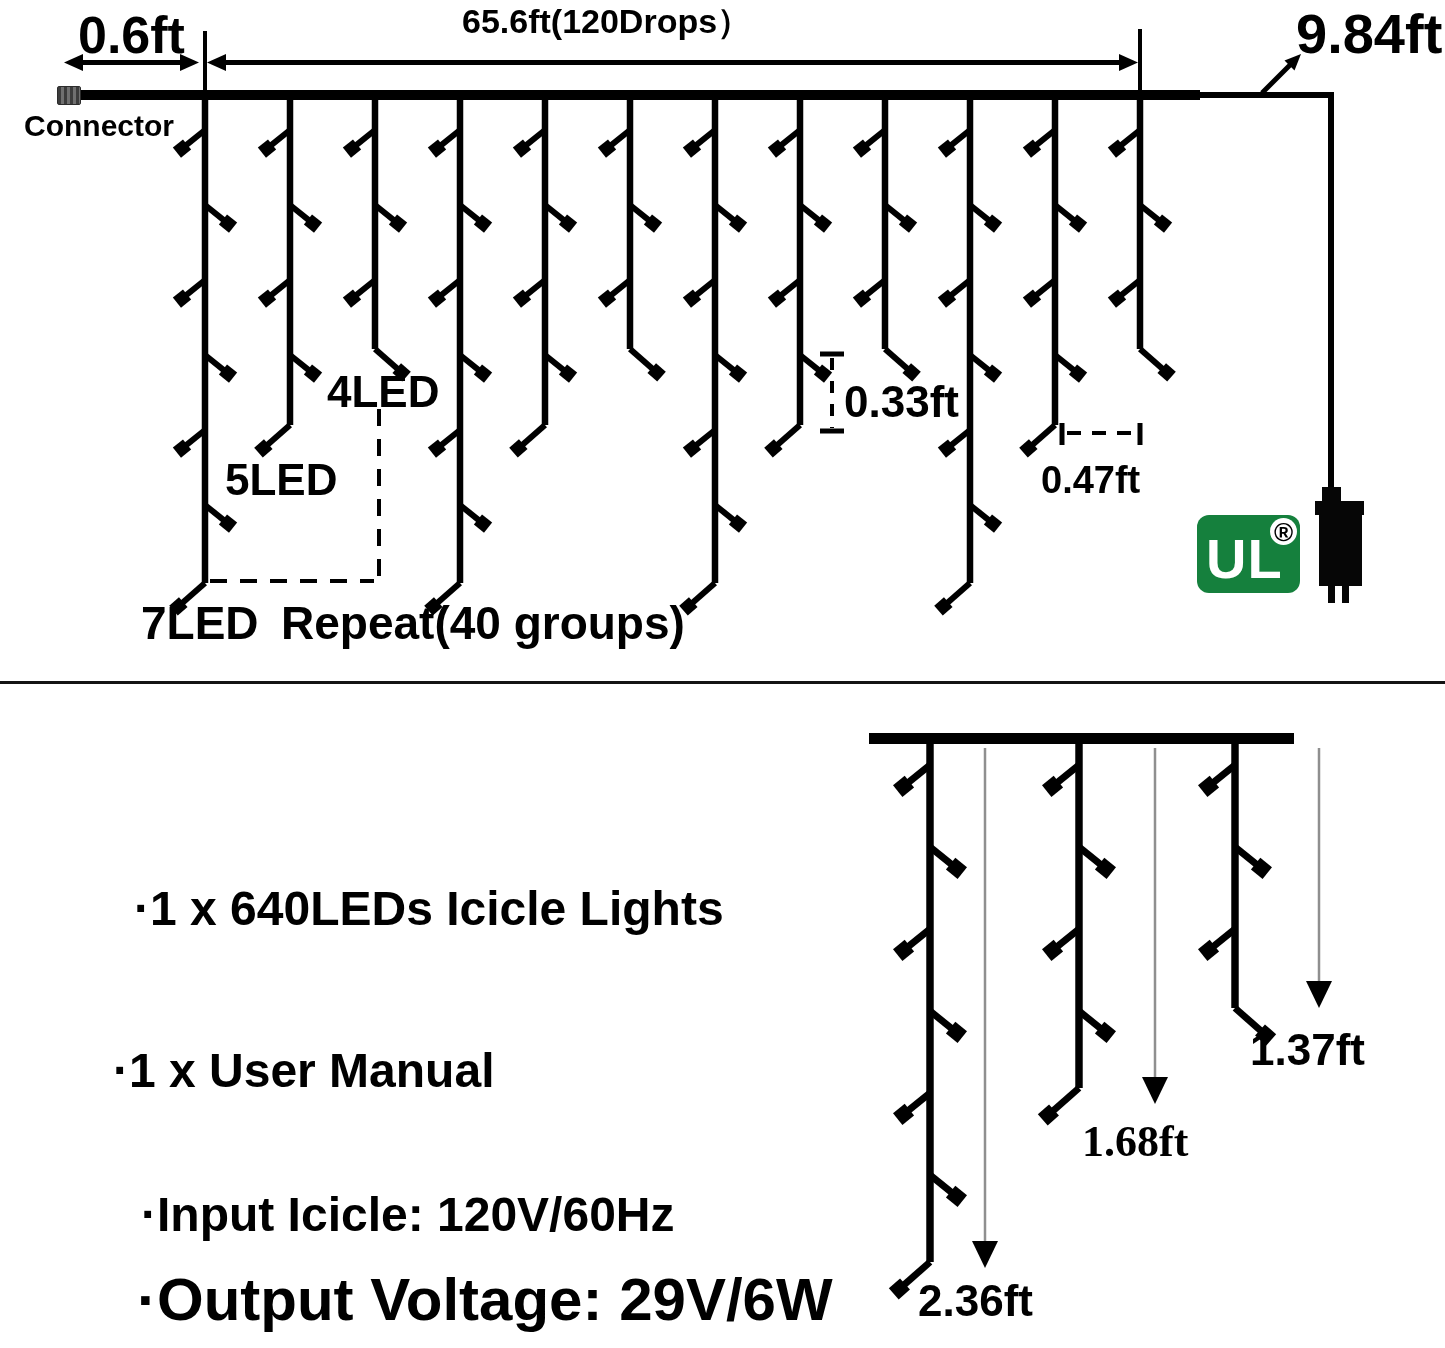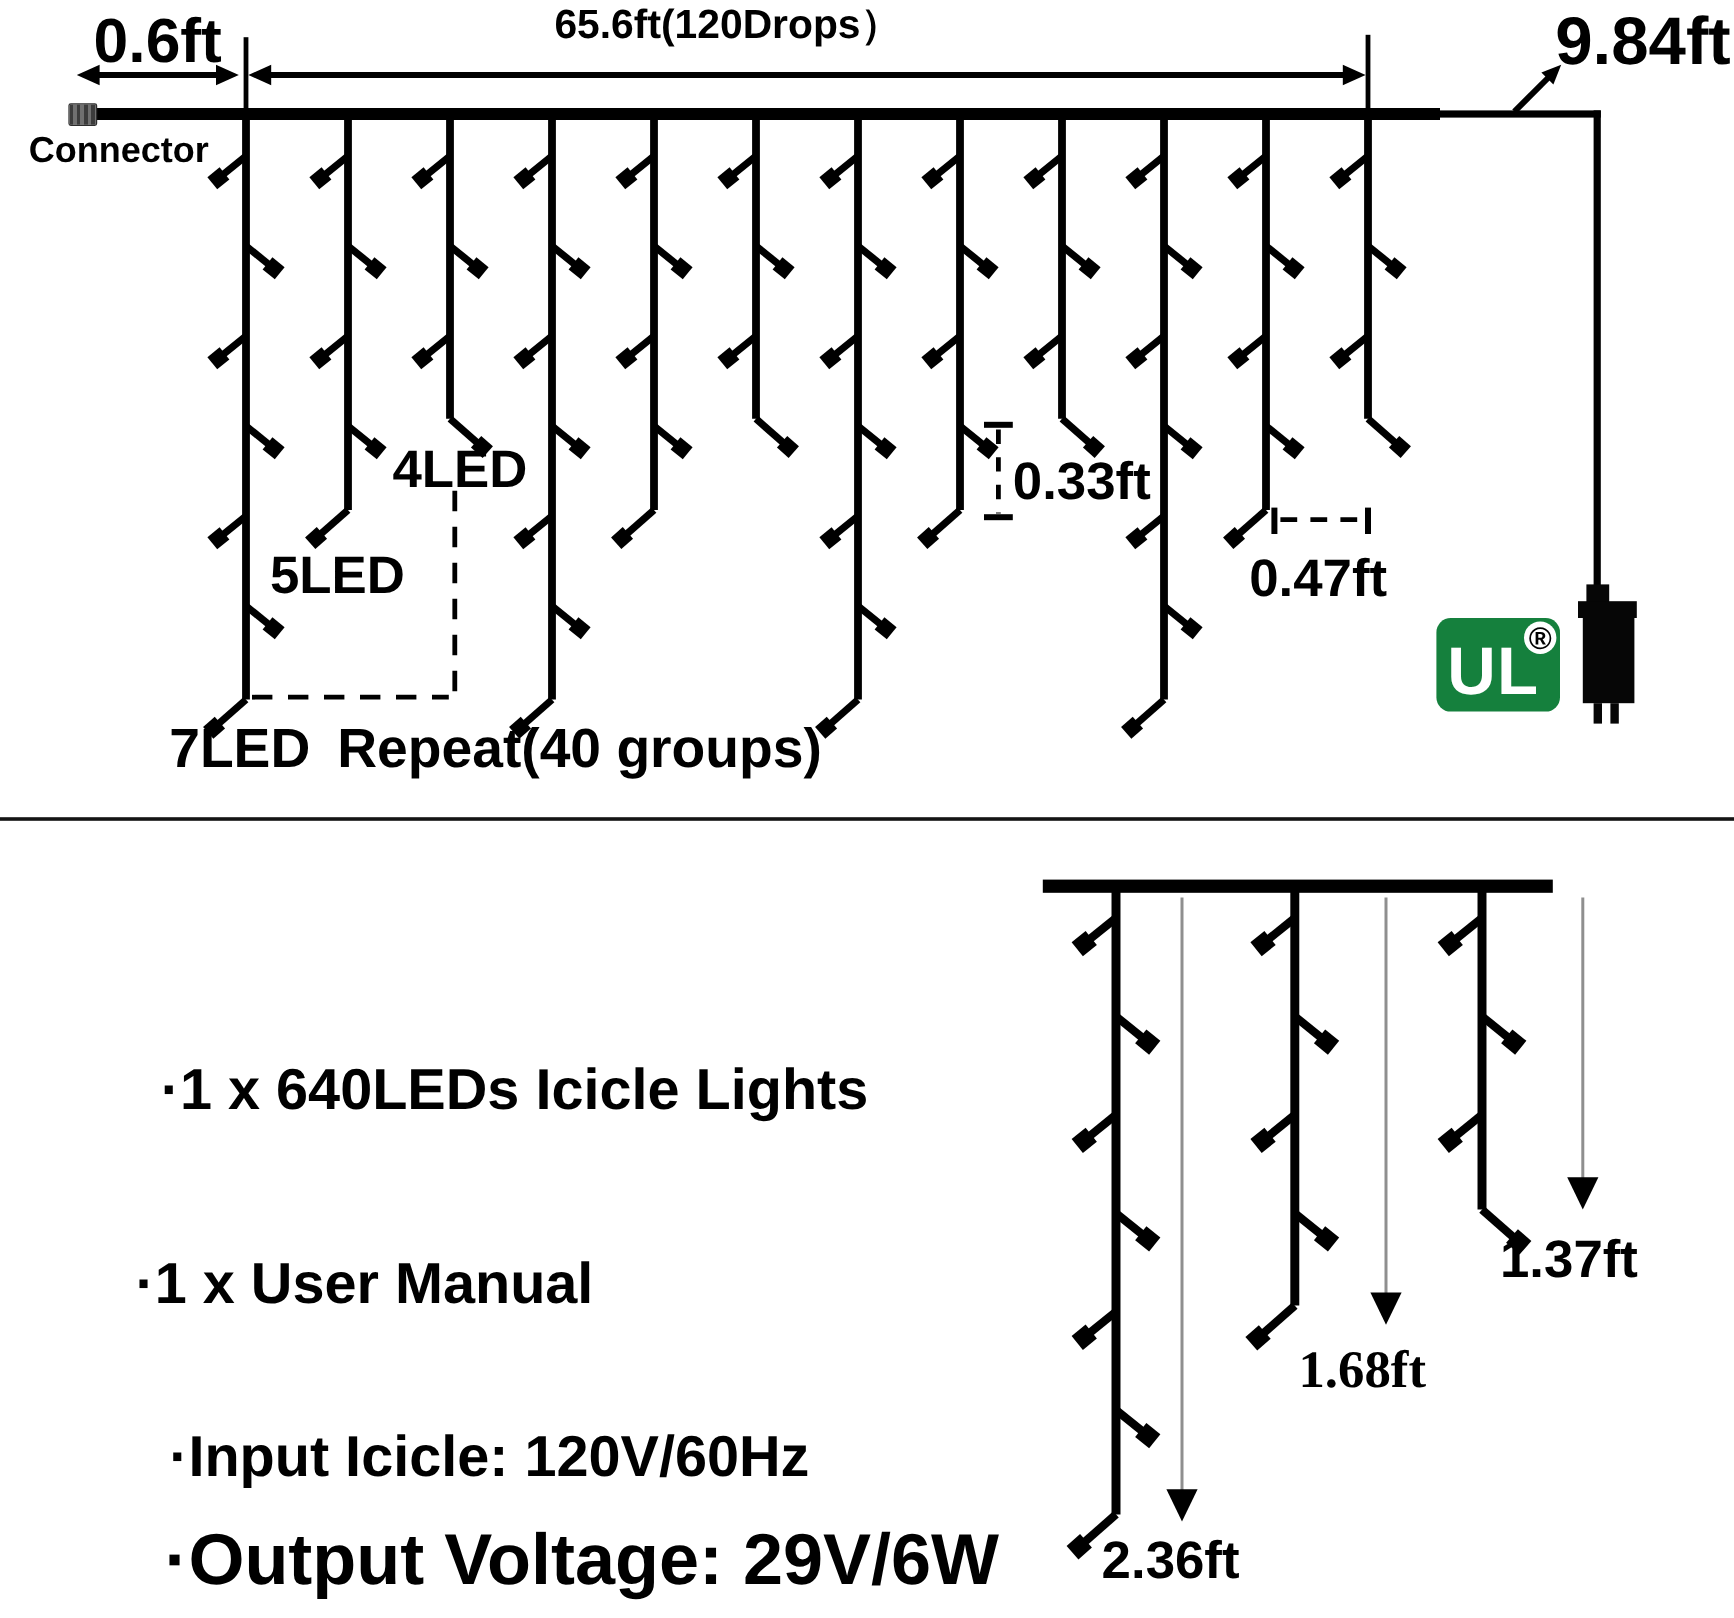--- a/index.html
+++ b/index.html
@@ -251,21 +251,21 @@
 
   <div class="lbl" style="left:24px;top:111px;font-size:30px;">Connector</div>
   <div class="lbl" style="left:78px;top:9px;font-size:52px;">0.6ft</div>
   <div class="lbl" style="left:462px;top:4px;font-size:34px;">65.6ft(120Drops）</div>
   <div class="lbl" style="left:1296px;top:6px;font-size:56px;">9.84ft</div>
   <div class="lbl" style="left:327px;top:370px;font-size:44px;">4LED</div>
   <div class="lbl" style="left:225px;top:458px;font-size:44px;">5LED</div>
   <div class="lbl" style="left:141px;top:600px;font-size:46px;">7LED</div>
   <div class="lbl" style="left:281px;top:600px;font-size:46px;">Repeat(40 groups)</div>
   <div class="lbl" style="left:844px;top:380px;font-size:44px;">0.33ft</div>
-  <div class="lbl" style="left:1041px;top:461px;font-size:44px;">0.47ft</div>
+  <div class="lbl" style="left:1041px;top:461px;font-size:38px;">0.47ft</div>
 
   <div class="connector"></div>
 
   <div class="ul-badge">
     <span class="ul-text">UL</span>
     <span class="ul-reg">®</span>
   </div>
 
   <div class="plug">
     <div class="neck"></div>

